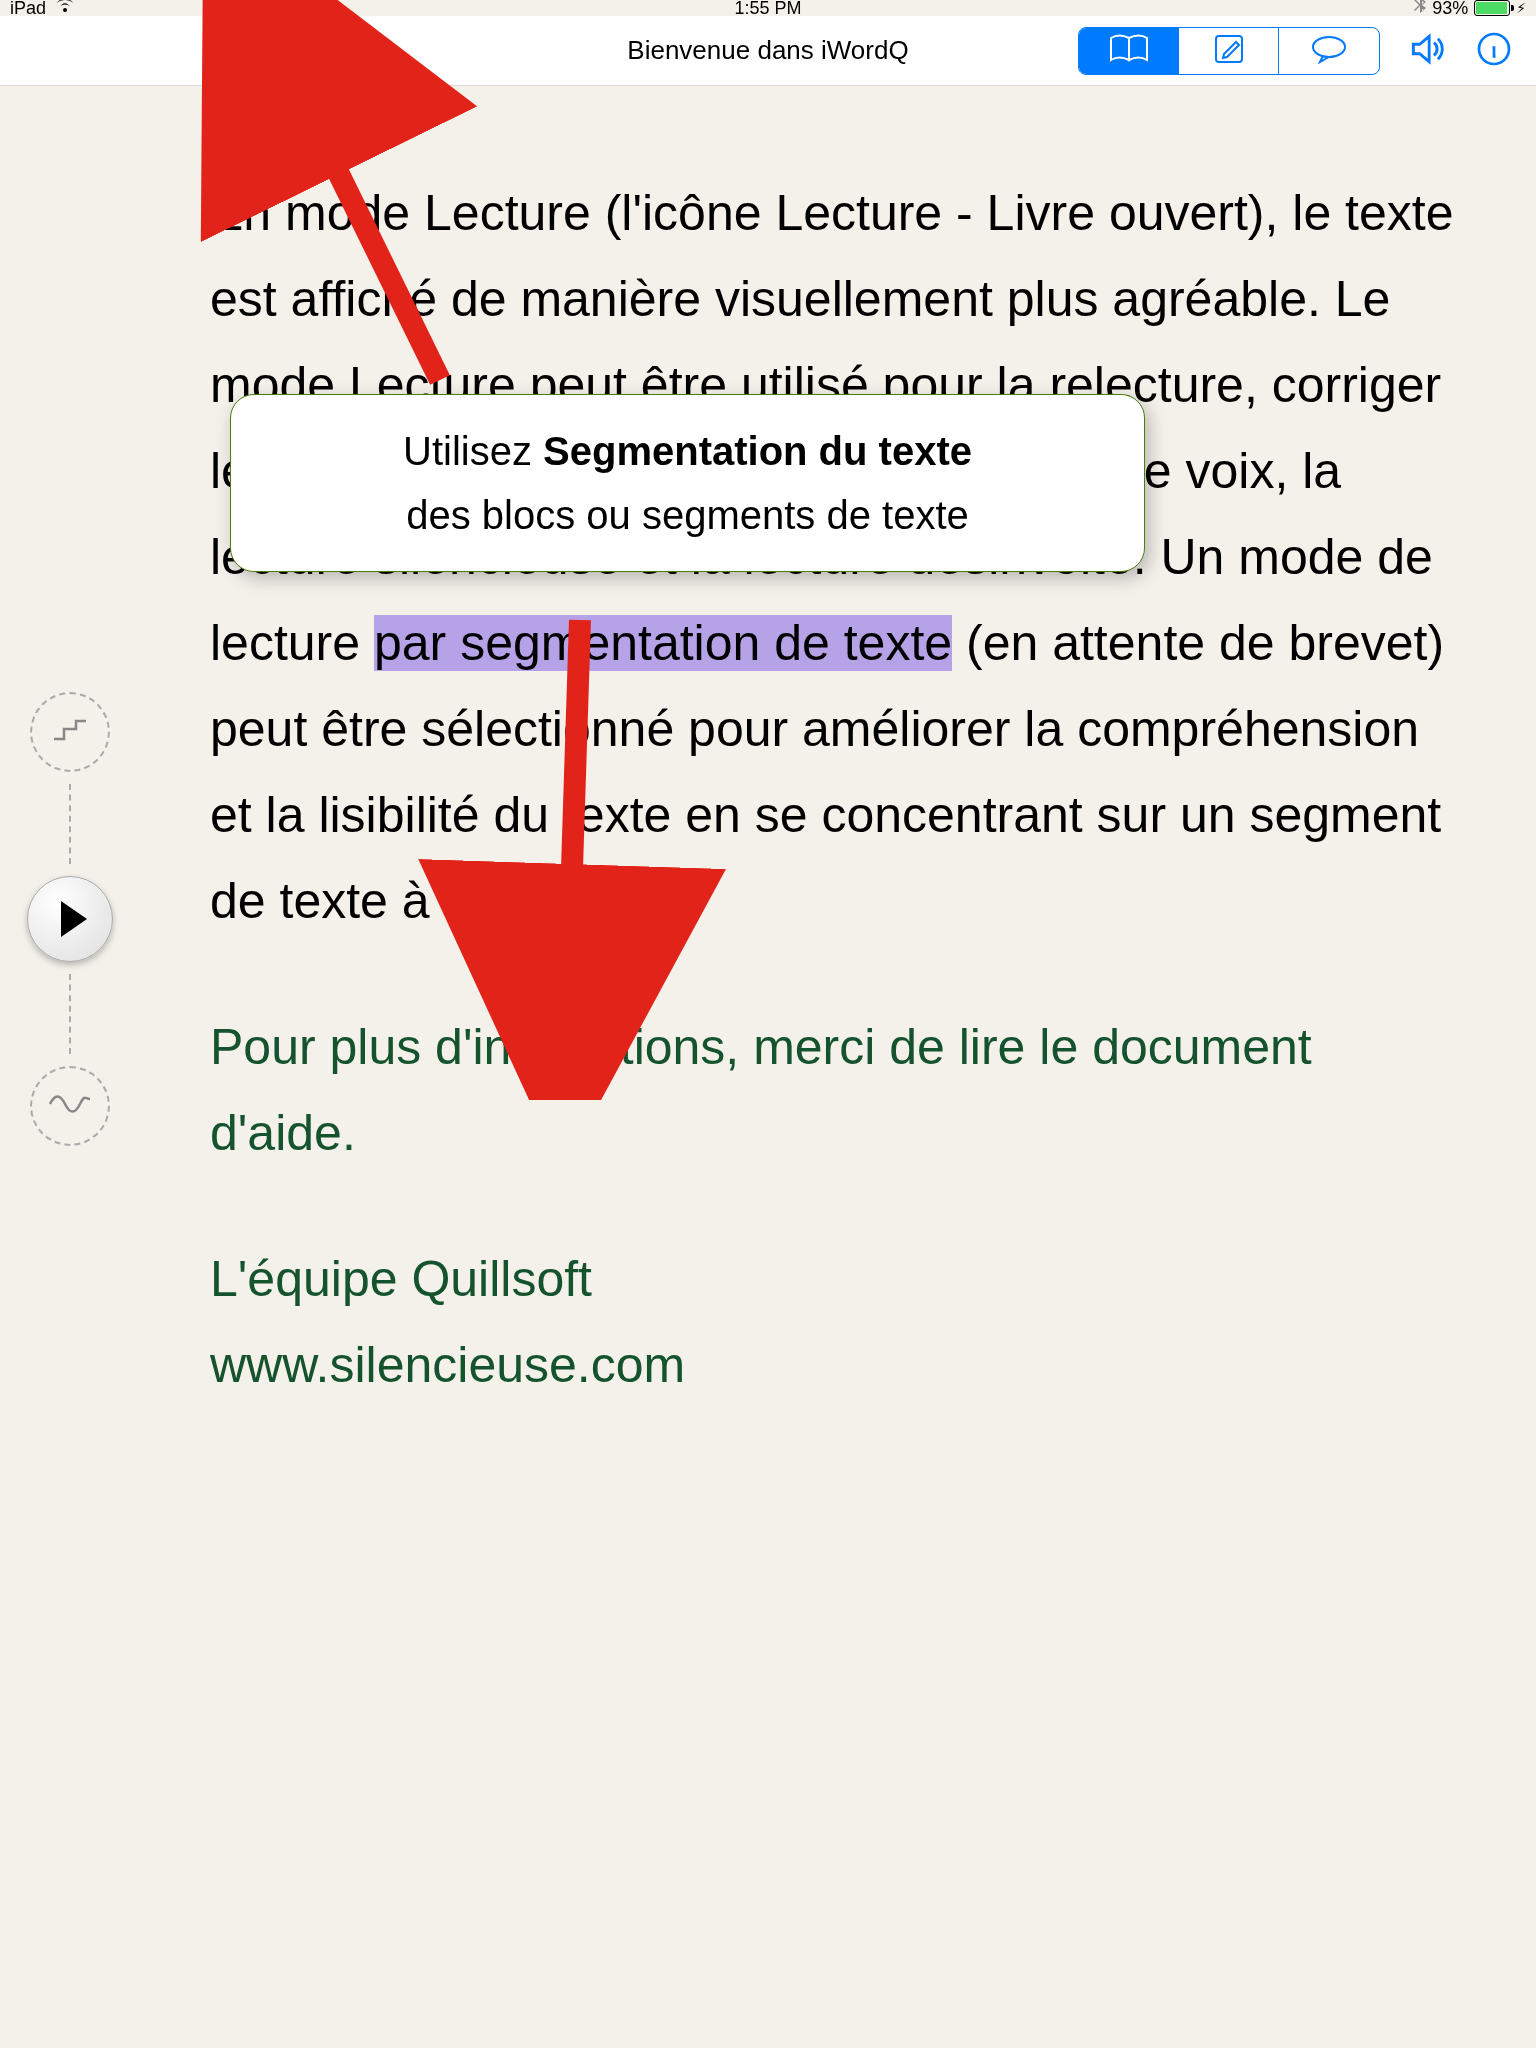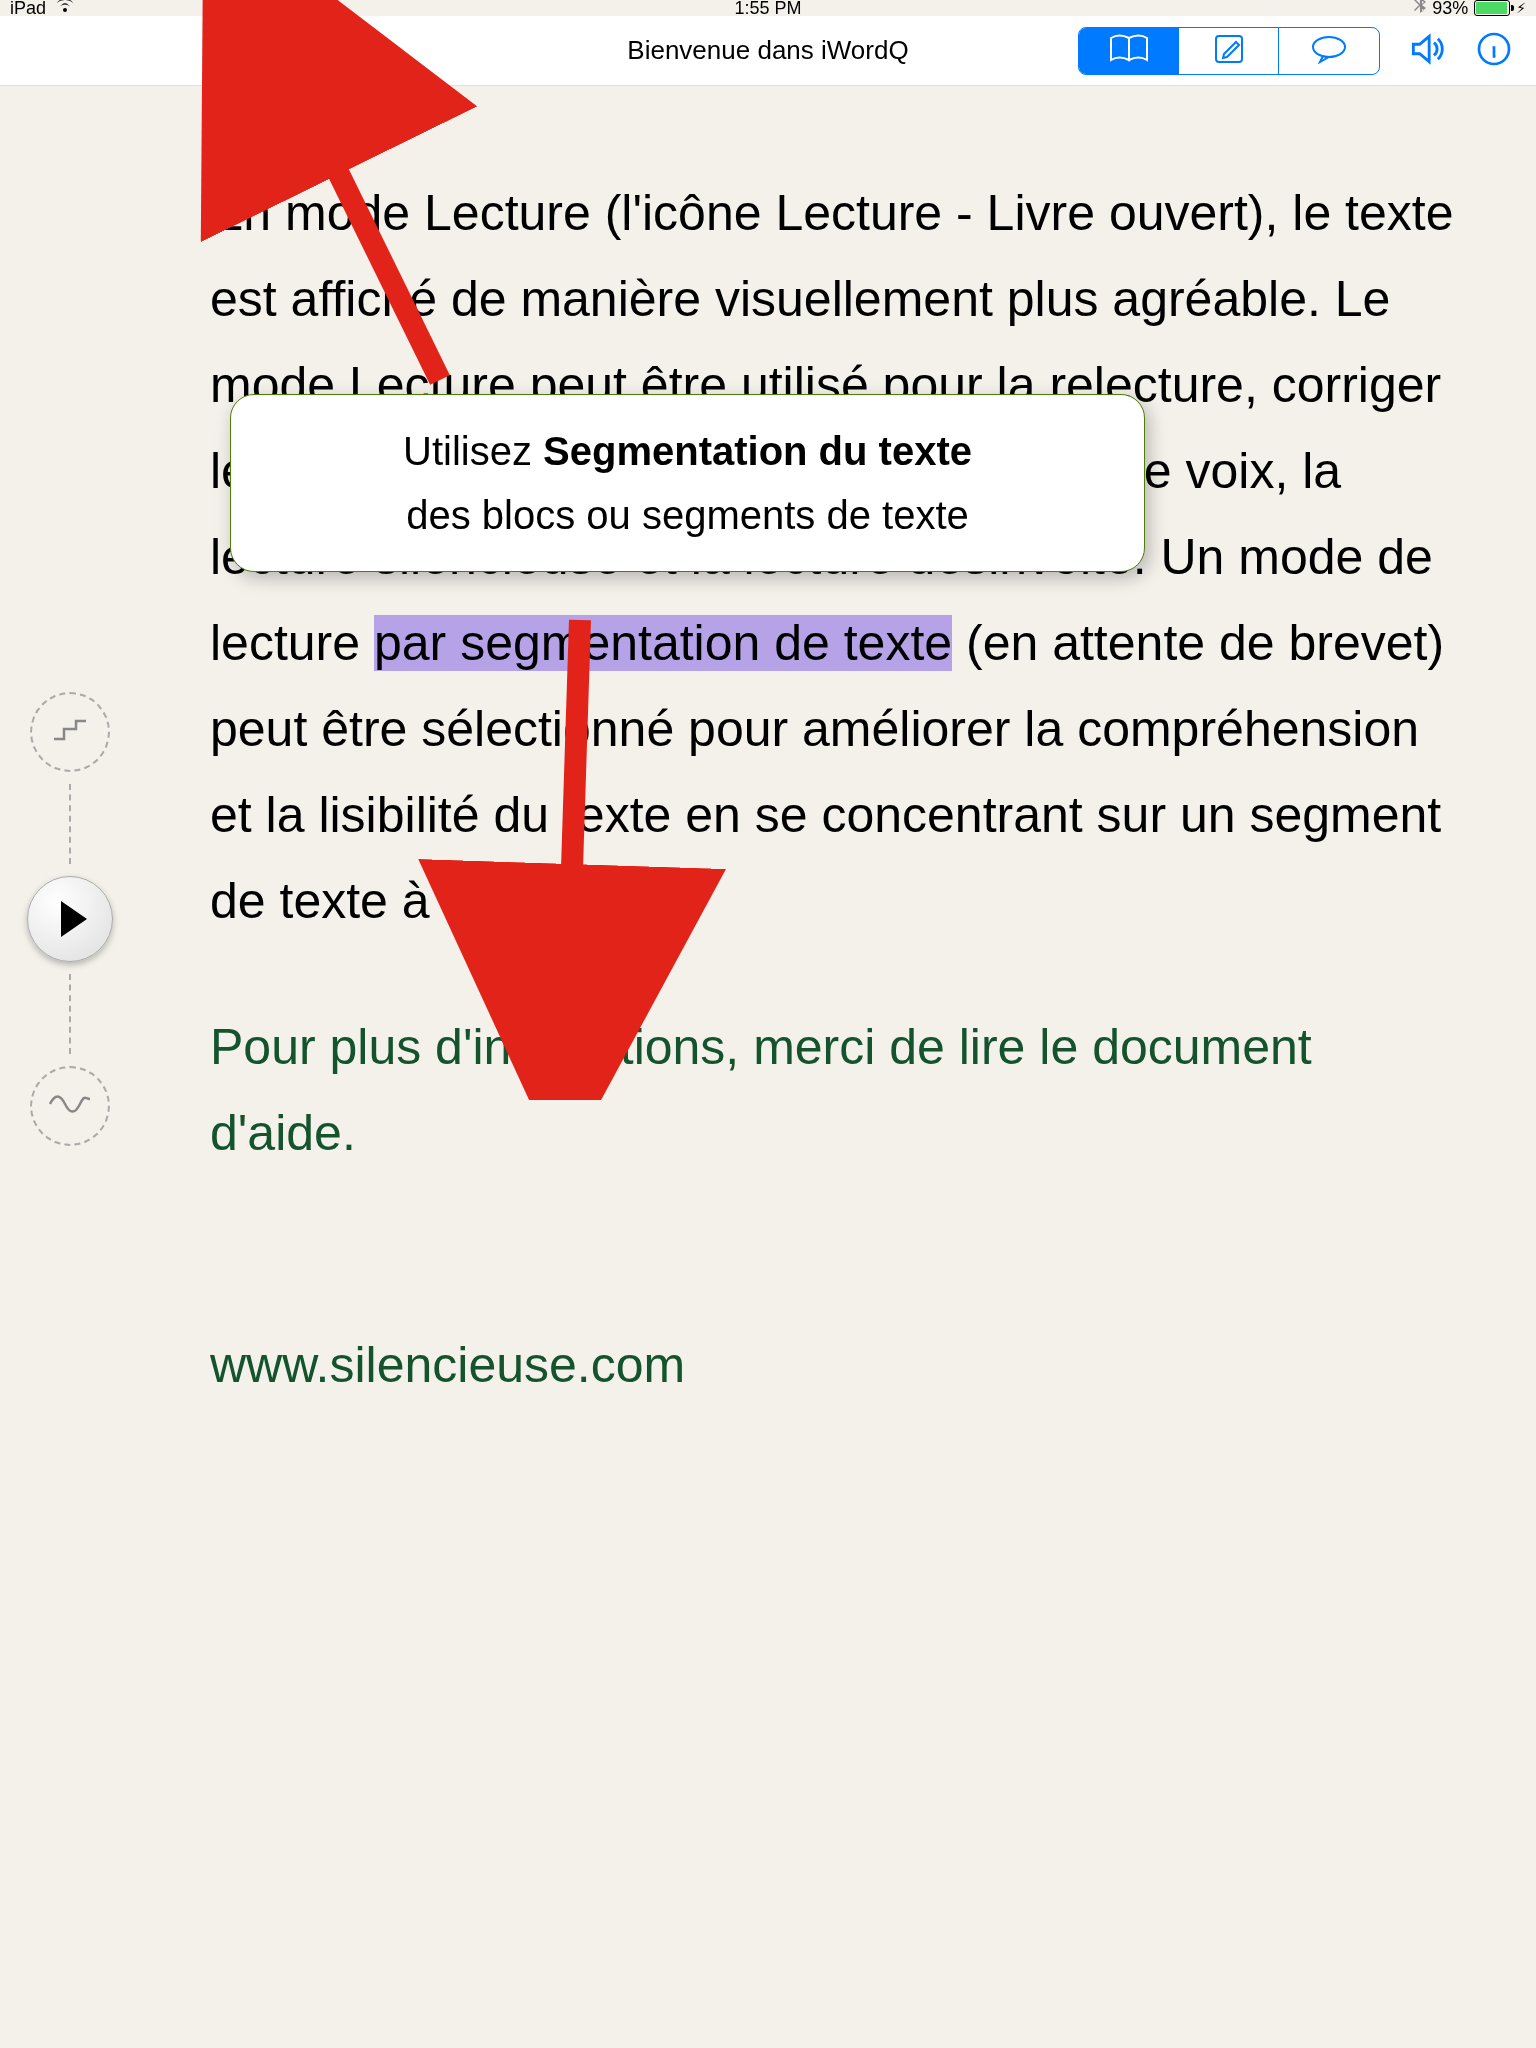--- a/index.html
+++ b/index.html
@@ -276,21 +276,21 @@
     </span>
   </div>
 </div>
 
 <div class="content">
   <p class="para active-para">
     <span>En mode Lecture (l'icône Lecture - Livre ouvert), le texte est affiché de manière visuellement plus agréable. Le mode Lecture peut être utilisé pour la relecture, corriger les erreurs, lire pour apprendre, lire à haute voix, la lecture silencieuse et la lecture désinvolte. Un mode de lecture </span><span class="highlight">par segmentation de texte</span><span> (en attente de brevet) peut être sélectionné pour améliorer la compréhension et la lisibilité du texte en se concentrant sur un segment de texte à la fois.</span>
   </p>
   <p class="para faded-bottom">Pour plus d'instructions, merci de lire le document d'aide.</p>
   <p class="faded-bottom">
-    <br>
+    <span>L'équipe Quillsoft</span><br>
     <span>www.silencieuse.com</span>
   </p>
 </div>
 
 <div class="callout">
   <div>
     <span>Utilisez </span><span class="bold">Segmentation du texte</span>
   </div>
   <div>des blocs ou segments de texte</div>
 </div>

